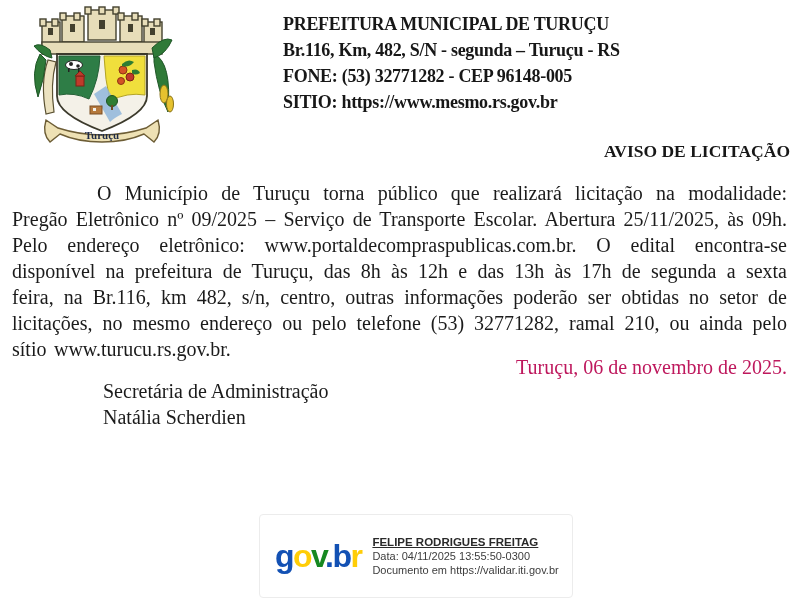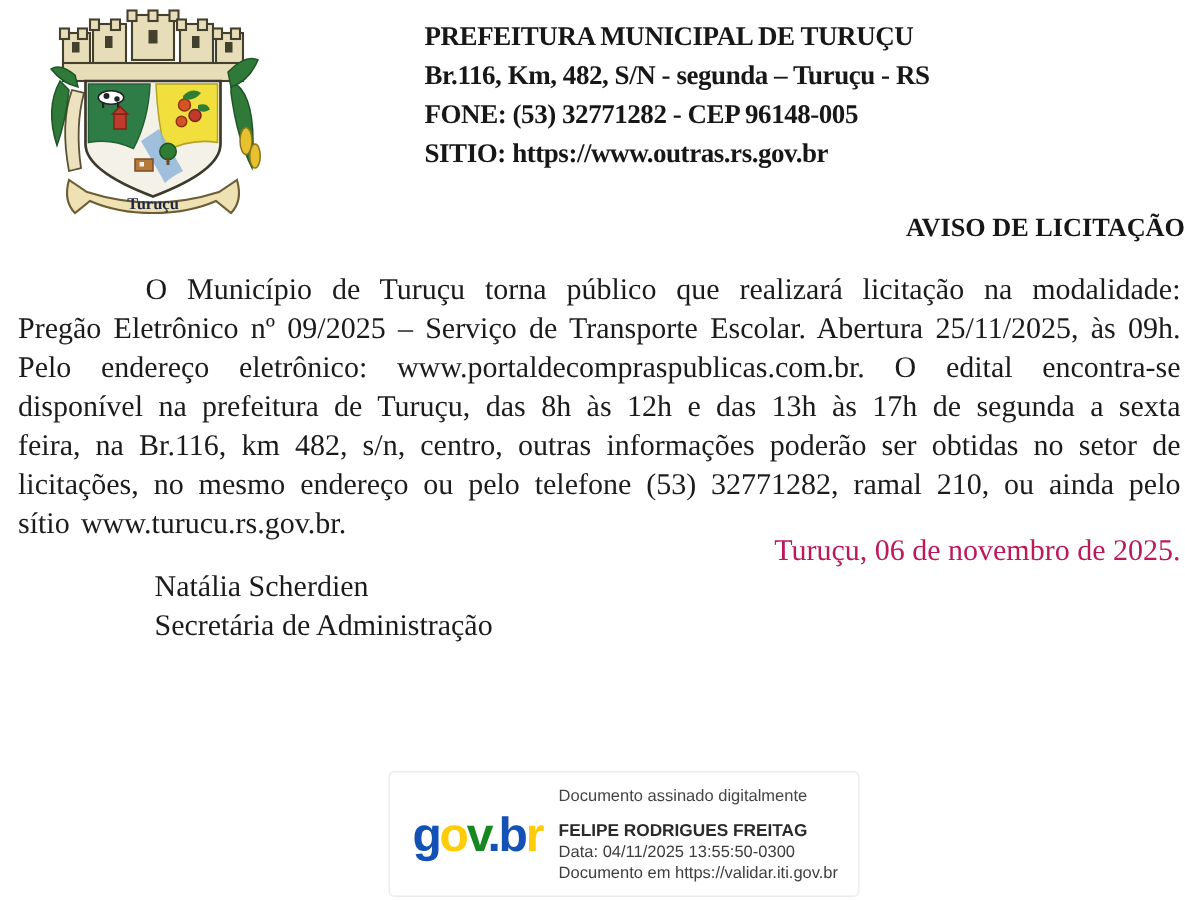--- a/index.html
+++ b/index.html
@@ -60,21 +60,21 @@
     font-weight: 800; font-size: 32px; letter-spacing: -1.5px;
     margin-left: 15px; line-height: 1; white-space: nowrap;
   }
   .stamp-text {
     margin-left: 11px;
     font-family: "Liberation Sans", sans-serif;
     color: #3d3d3d; font-size: 11px; line-height: 14px;
     white-space: nowrap;
   }
   .st-line1 { margin-bottom: 9px; color: #444444; }
-  .st-name  { font-weight: 700; font-size: 11.5px; color: #2a2a2a; }
+  .st-name  { font-weight: 700; font-size: 11.5px; color: #2a2a2a; text-decoration: underline; }
 </style>
 </head>
 <body>
 
 <div class="page">
 
   <svg class="crest" viewBox="0 0 152 148" aria-hidden="true">
     <g stroke="#43402e" stroke-width="1.4" fill="#e7ddb9">
       <rect x="62" y="8" width="28" height="30"></rect>
       <rect x="59" y="5" width="6" height="7"></rect>
@@ -146,39 +146,38 @@
     <g>
       <path d="M20,118 Q16,132 24,140 L34,132 Q52,140 76,140 Q100,140 118,132 L128,140 Q136,132 132,118 L120,126 Q98,133 76,133 Q54,133 32,126 Z" fill="#eee1b4" stroke="#6d5d35" stroke-width="1.4"></path>
       <text x="76" y="137" text-anchor="middle" font-family="Liberation Serif, serif" font-size="11" font-weight="700" fill="#1d2a47">Turuçu</text>
     </g>
   </svg>
 
   <div class="letterhead">
     <div>PREFEITURA MUNICIPAL DE TURUÇU</div>
     <div>Br.116, Km, 482, S/N - segunda – Turuçu - RS</div>
     <div>FONE: (53) 32771282 - CEP 96148-005</div>
-    <div>SITIO: https://www.outras.rs.gov.br</div>
+    <div>SITIO: https://www.mesmo.rs.gov.br</div>
   </div>
 
   <div class="doc-title">AVISO DE LICITAÇÃO</div>
 
   <p class="body-par">O Município de Turuçu torna público que realizará licitação na modalidade: Pregão Eletrônico nº 09/2025 – Serviço de Transporte Escolar. Abertura 25/11/2025, às 09h. Pelo endereço eletrônico: www.portaldecompraspublicas.com.br. O edital encontra-se disponível na prefeitura de Turuçu, das 8h às 12h e das 13h às 17h de segunda a sexta feira, na Br.116, km 482, s/n, centro, outras informações poderão ser obtidas no setor de licitações, no mesmo endereço ou pelo telefone (53) 32771282, ramal 210, ou ainda pelo sítio www.turucu.rs.gov.br.</p>
 
   <div class="date-line">Turuçu, 06 de novembro de 2025.</div>
 
   <div class="signer">
+    <div>Secretária de Administração</div>
     <div>Natália Scherdien</div>
-    <div>Secretária de Administração</div>
   </div>
 
   <div class="stamp">
     <div class="govbr">
       <span style="color: rgb(19, 81, 180);">g</span><span style="color: rgb(255, 205, 7);">o</span><span style="color: rgb(22, 136, 33);">v</span><span style="color: rgb(19, 81, 180);">.</span><span style="color: rgb(19, 81, 180);">b</span><span style="color: rgb(255, 205, 7);">r</span>
     </div>
     <div class="stamp-text">
-      <div class="st-line1">Documento assinado digitalmente</div>
       <div class="st-name">FELIPE RODRIGUES FREITAG</div>
       <div class="st-date">Data: 04/11/2025 13:55:50-0300</div>
       <div class="st-verify">Documento em https://validar.iti.gov.br</div>
     </div>
   </div>
 
 </div>
 
 </body></html>

